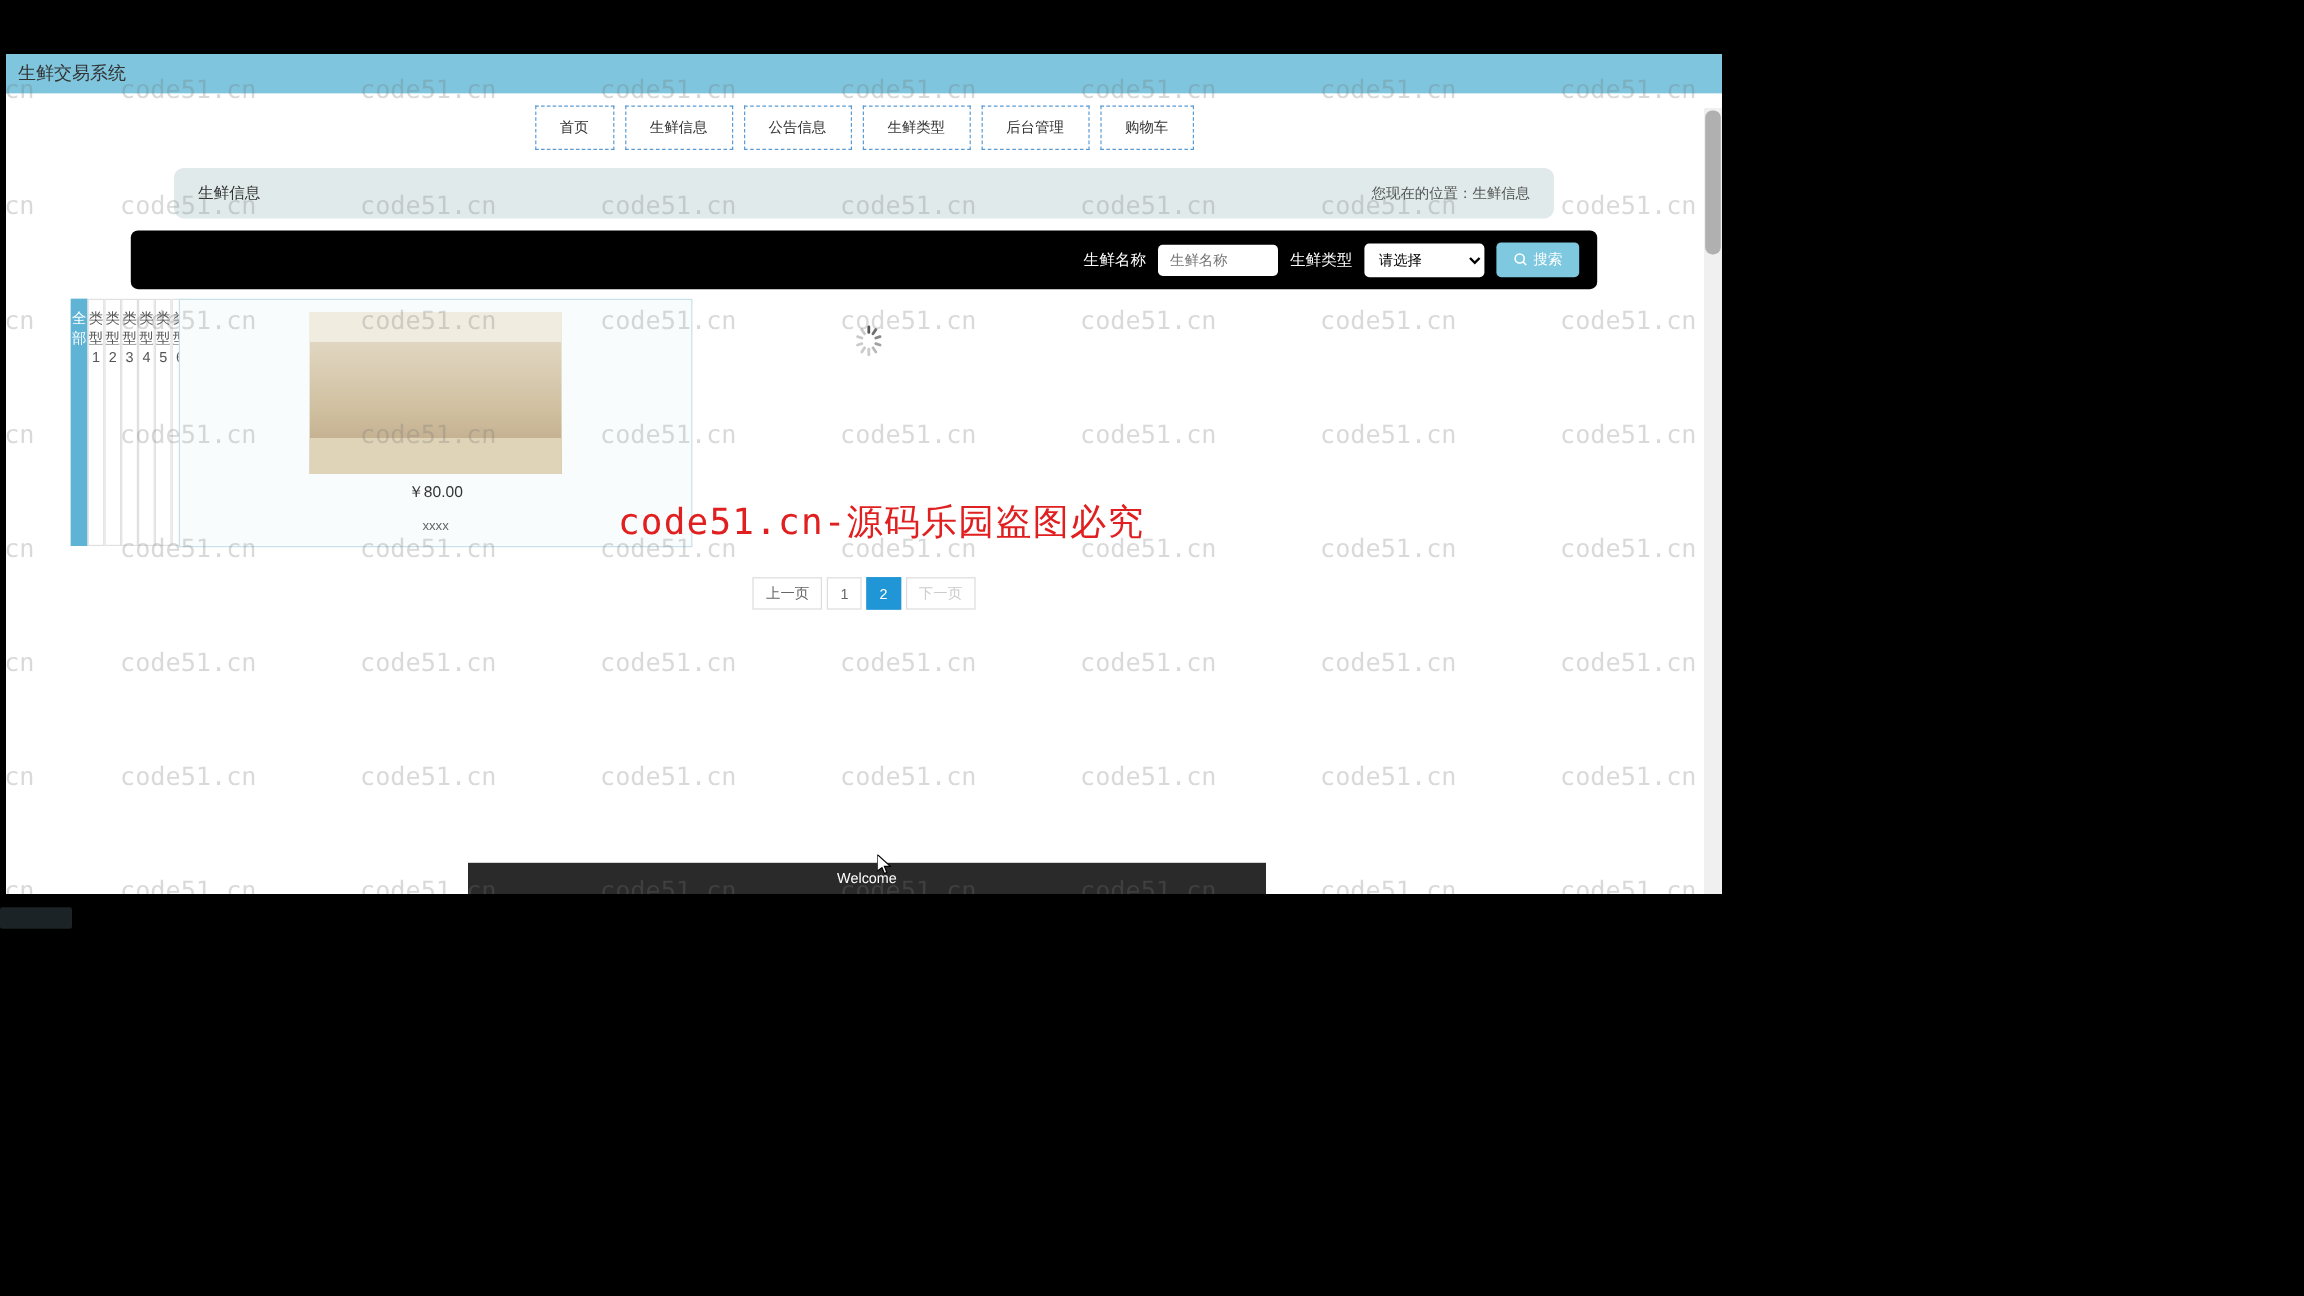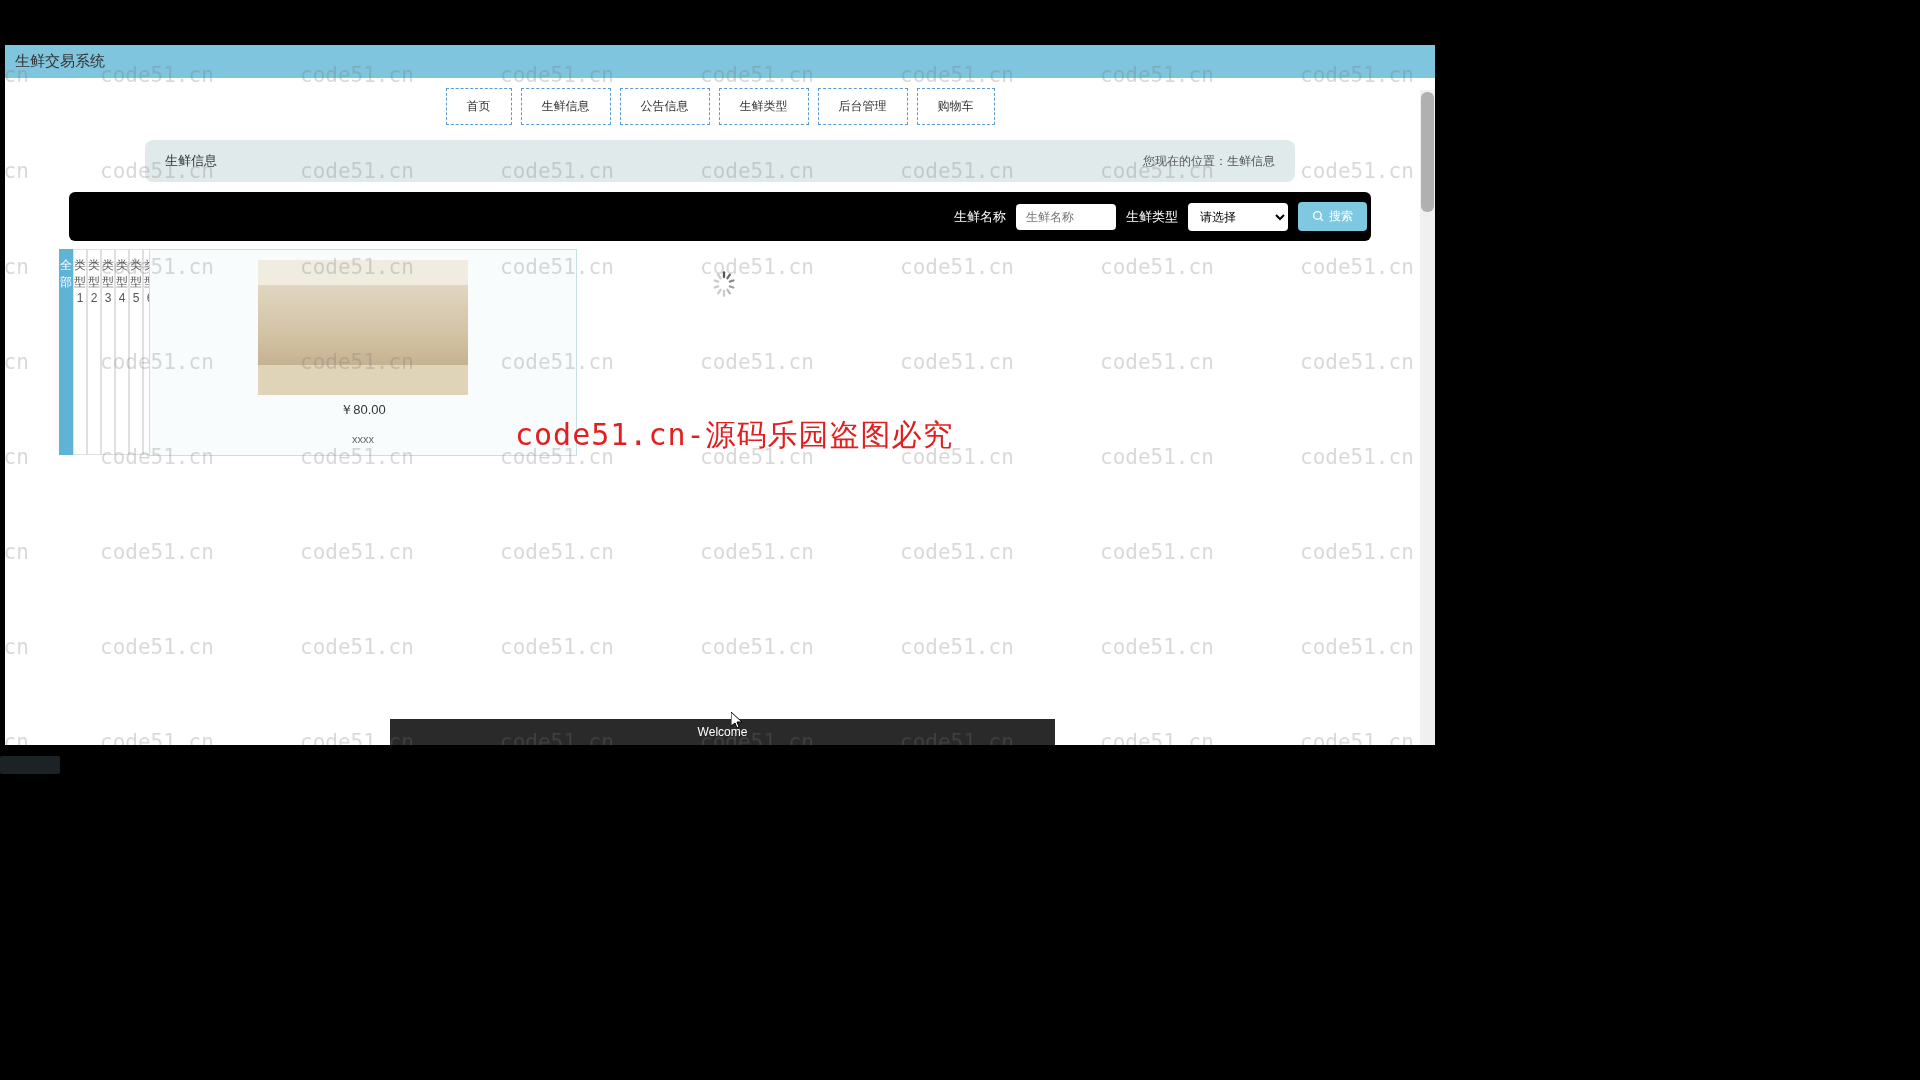--- a/index.html
+++ b/index.html
@@ -9,21 +9,21 @@
 
 .top-header { background: #7ec5dd; height: 33px; display: flex; align-items: center; padding-left: 10px; }
 .top-header .title { font-size: 15px; color: #333; }
 
 .nav-bar { background: #fff; padding: 10px 0 5px; display: flex; justify-content: center; gap: 9px; text-align: center; }
 .nav-item { border: 1px dashed #5b9bd5; padding: 9px 20px; font-size: 12px; color: #333; cursor: pointer; background: #fff; }
 
 .breadcrumb-row { margin: 10px 140px; background: #e0eaea; border-radius: 8px; padding: 12px 20px; display: flex; justify-content: space-between; align-items: center; font-size: 13px; color: #333; }
 .breadcrumb-row .location { color: #555; font-size: 12px; }
 
-.search-bar { margin: 8px 64px; background: #000; border-radius: 6px; padding: 10px 4px; display: flex; justify-content: flex-end; align-items: center; gap: 10px; }
+.search-bar { margin: 8px 104px; background: #000; border-radius: 6px; padding: 10px 15px; display: flex; justify-content: flex-end; align-items: center; gap: 10px; }
 .search-bar .lbl { color: #fff; font-size: 13px; }
 .search-bar input[type=text] { background: #fff; border: none; border-radius: 4px; padding: 6px 10px; font-size: 12px; width: 100px; }
 .search-bar select { background: #fff; border: none; border-radius: 4px; padding: 6px 8px; font-size: 12px; width: 100px; }
 .search-btn { background: #7ec8e0; color: #fff; border: none; border-radius: 4px; padding: 6px 14px; font-size: 12px; cursor: pointer; display: flex; align-items: center; gap: 4px; }
 
 .content-row { display: flex; margin: 6px 0 0 54px; gap: 10px; }
 .sidebar { width: 80px; display: flex; flex-direction: row; }
 .side-item { background: #fff; border: 1px solid #e0e0e0; padding: 7px 0; text-align: center; font-size: 12px; color: #555; cursor: pointer; margin-bottom: 1px; }
 .side-item.active { background: #5fb4d6; color: #fff; border-color: #5fb4d6; }
 
@@ -108,20 +108,26 @@
       <div class="side-item">类型6</div>
     </div>
 
     <div class="product-card">
       <div class="product-img"></div>
       <div class="product-price">￥80.00</div>
       <div class="product-name">xxxx</div>
     </div>
   </div>
 
+  <div class="pagination">
+    <button class="page-btn">上一页</button>
+    <button class="page-btn">1</button>
+    <button class="page-btn active">2</button>
+    <button class="page-btn disabled">下一页</button>
+  </div>
 
   <div class="spinner">
     <svg viewBox="0 0 24 24">
         <g stroke="#555" stroke-width="2" stroke-linecap="round">
       <line x1="12" y1="2" x2="12" y2="6" opacity="1"></line>
           <line x1="17" y1="4" x2="15" y2="7" opacity=".85"></line>
       <line x1="20" y1="9" x2="17" y2="10" opacity=".7"></line>
           <line x1="20" y1="15" x2="17" y2="14" opacity=".55"></line>
       <line x1="17" y1="20" x2="15" y2="17" opacity=".4"></line>
           <line x1="12" y1="22" x2="12" y2="18" opacity=".3"></line>

